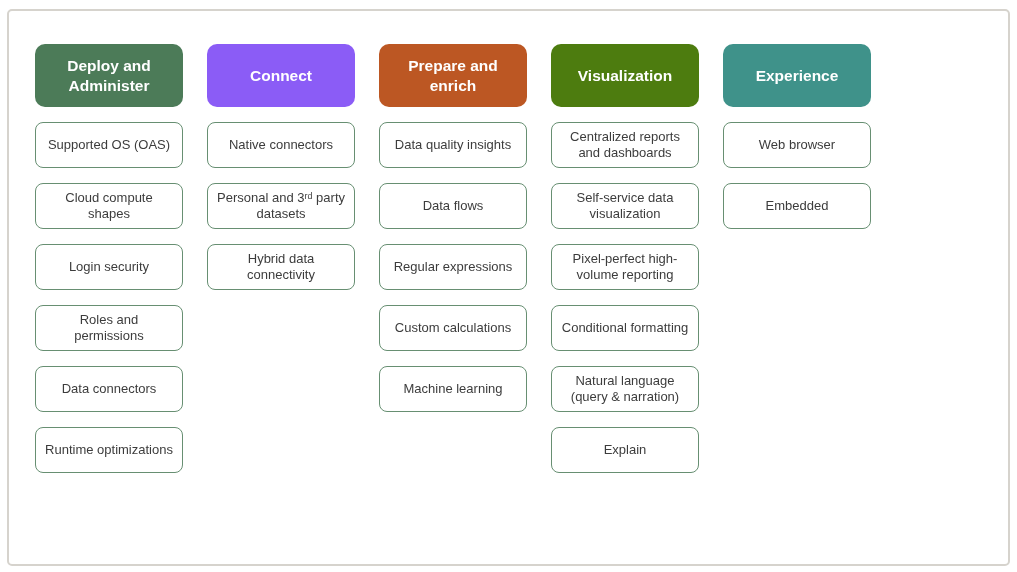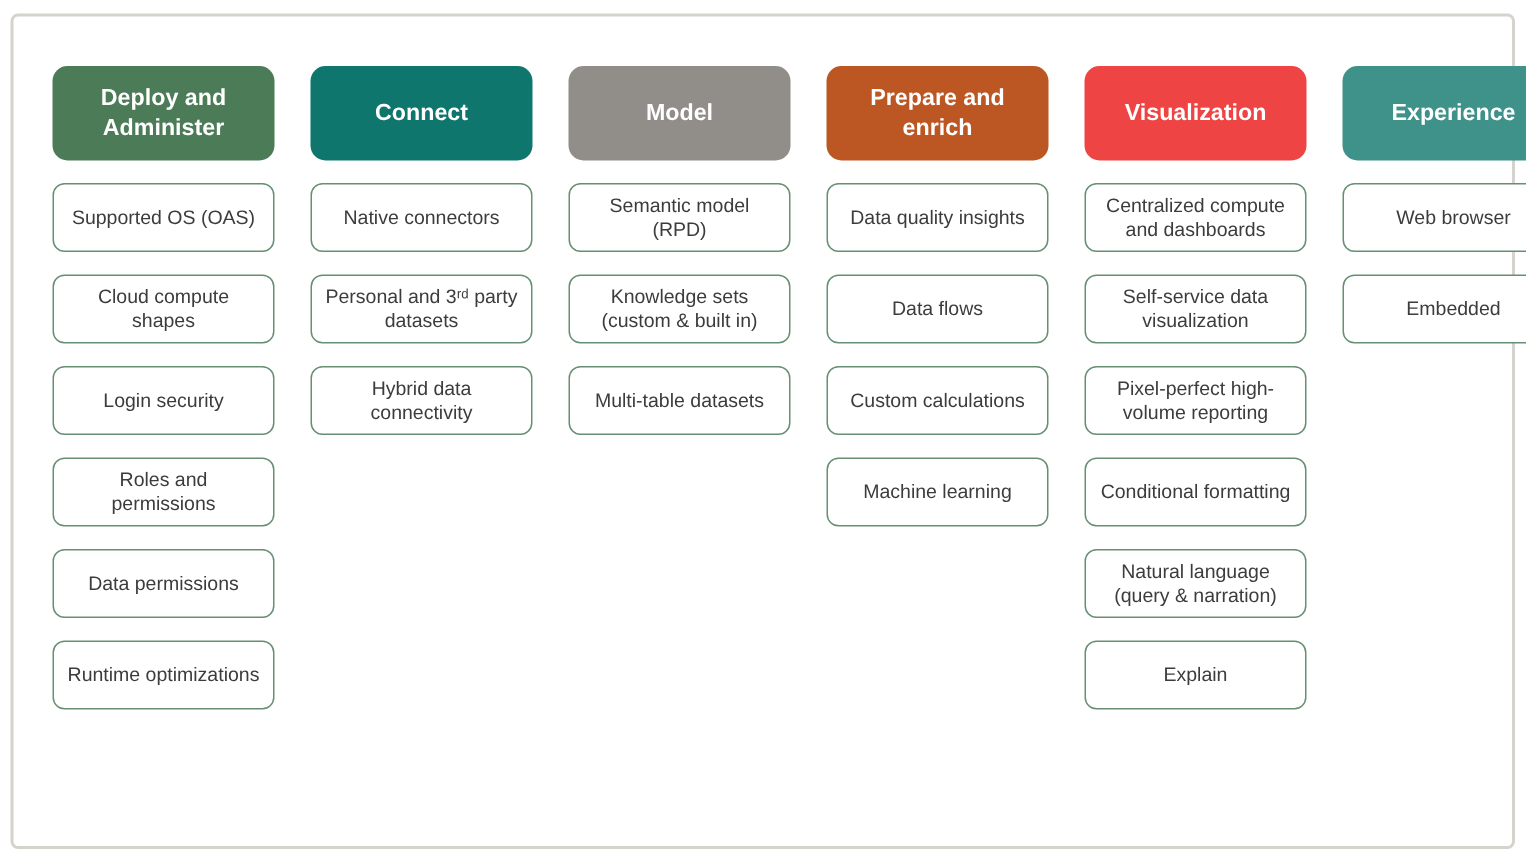--- a/index.html
+++ b/index.html
@@ -61,45 +61,40 @@
 <body>
 
 <div class="frame"></div>
 <div class="board">
     <div class="column">
       <div class="header" style="background: rgb(76, 123, 88);">Deploy and Administer</div>
       <div class="card">Supported OS (OAS)</div>
       <div class="card">Cloud compute shapes</div>
       <div class="card">Login security</div>
       <div class="card">Roles and permissions</div>
-      <div class="card">Data permissions</div>
+      <div class="card">Data connectors</div>
       <div class="card">Runtime optimizations</div>
     </div>
     <div class="column">
-      <div class="header" style="background: #0f766e;">Connect</div>
+      <div class="header" style="background: #8b5cf6;">Connect</div>
       <div class="card">Native connectors</div>
       <div class="card">Personal and 3ʳᵈ party datasets</div>
       <div class="card">Hybrid data connectivity</div>
     </div>
     <div class="column">
-      <div class="header" style="background: rgb(145, 142, 138);">Model</div>
-      <div class="card">Semantic model (RPD)</div>
-      <div class="card">Knowledge sets (custom &amp; built in)</div>
-      <div class="card">Multi-table datasets</div>
-    </div>
-    <div class="column">
       <div class="header" style="background: rgb(188, 87, 35);">Prepare and enrich</div>
       <div class="card">Data quality insights</div>
       <div class="card">Data flows</div>
+      <div class="card">Regular expressions</div>
       <div class="card">Custom calculations</div>
       <div class="card">Machine learning</div>
     </div>
     <div class="column">
-      <div class="header" style="background: #ef4444;">Visualization</div>
-      <div class="card">Centralized compute and dashboards</div>
+      <div class="header" style="background: #4d7c0f;">Visualization</div>
+      <div class="card">Centralized reports and dashboards</div>
       <div class="card">Self-service data visualization</div>
       <div class="card">Pixel-perfect high-volume reporting</div>
       <div class="card">Conditional formatting</div>
       <div class="card">Natural language (query &amp; narration)</div>
       <div class="card">Explain</div>
     </div>
     <div class="column">
       <div class="header" style="background: rgb(63, 146, 138); text-align: right;">Experience</div>
       <div class="card">Web browser</div>
       <div class="card">Embedded</div>

